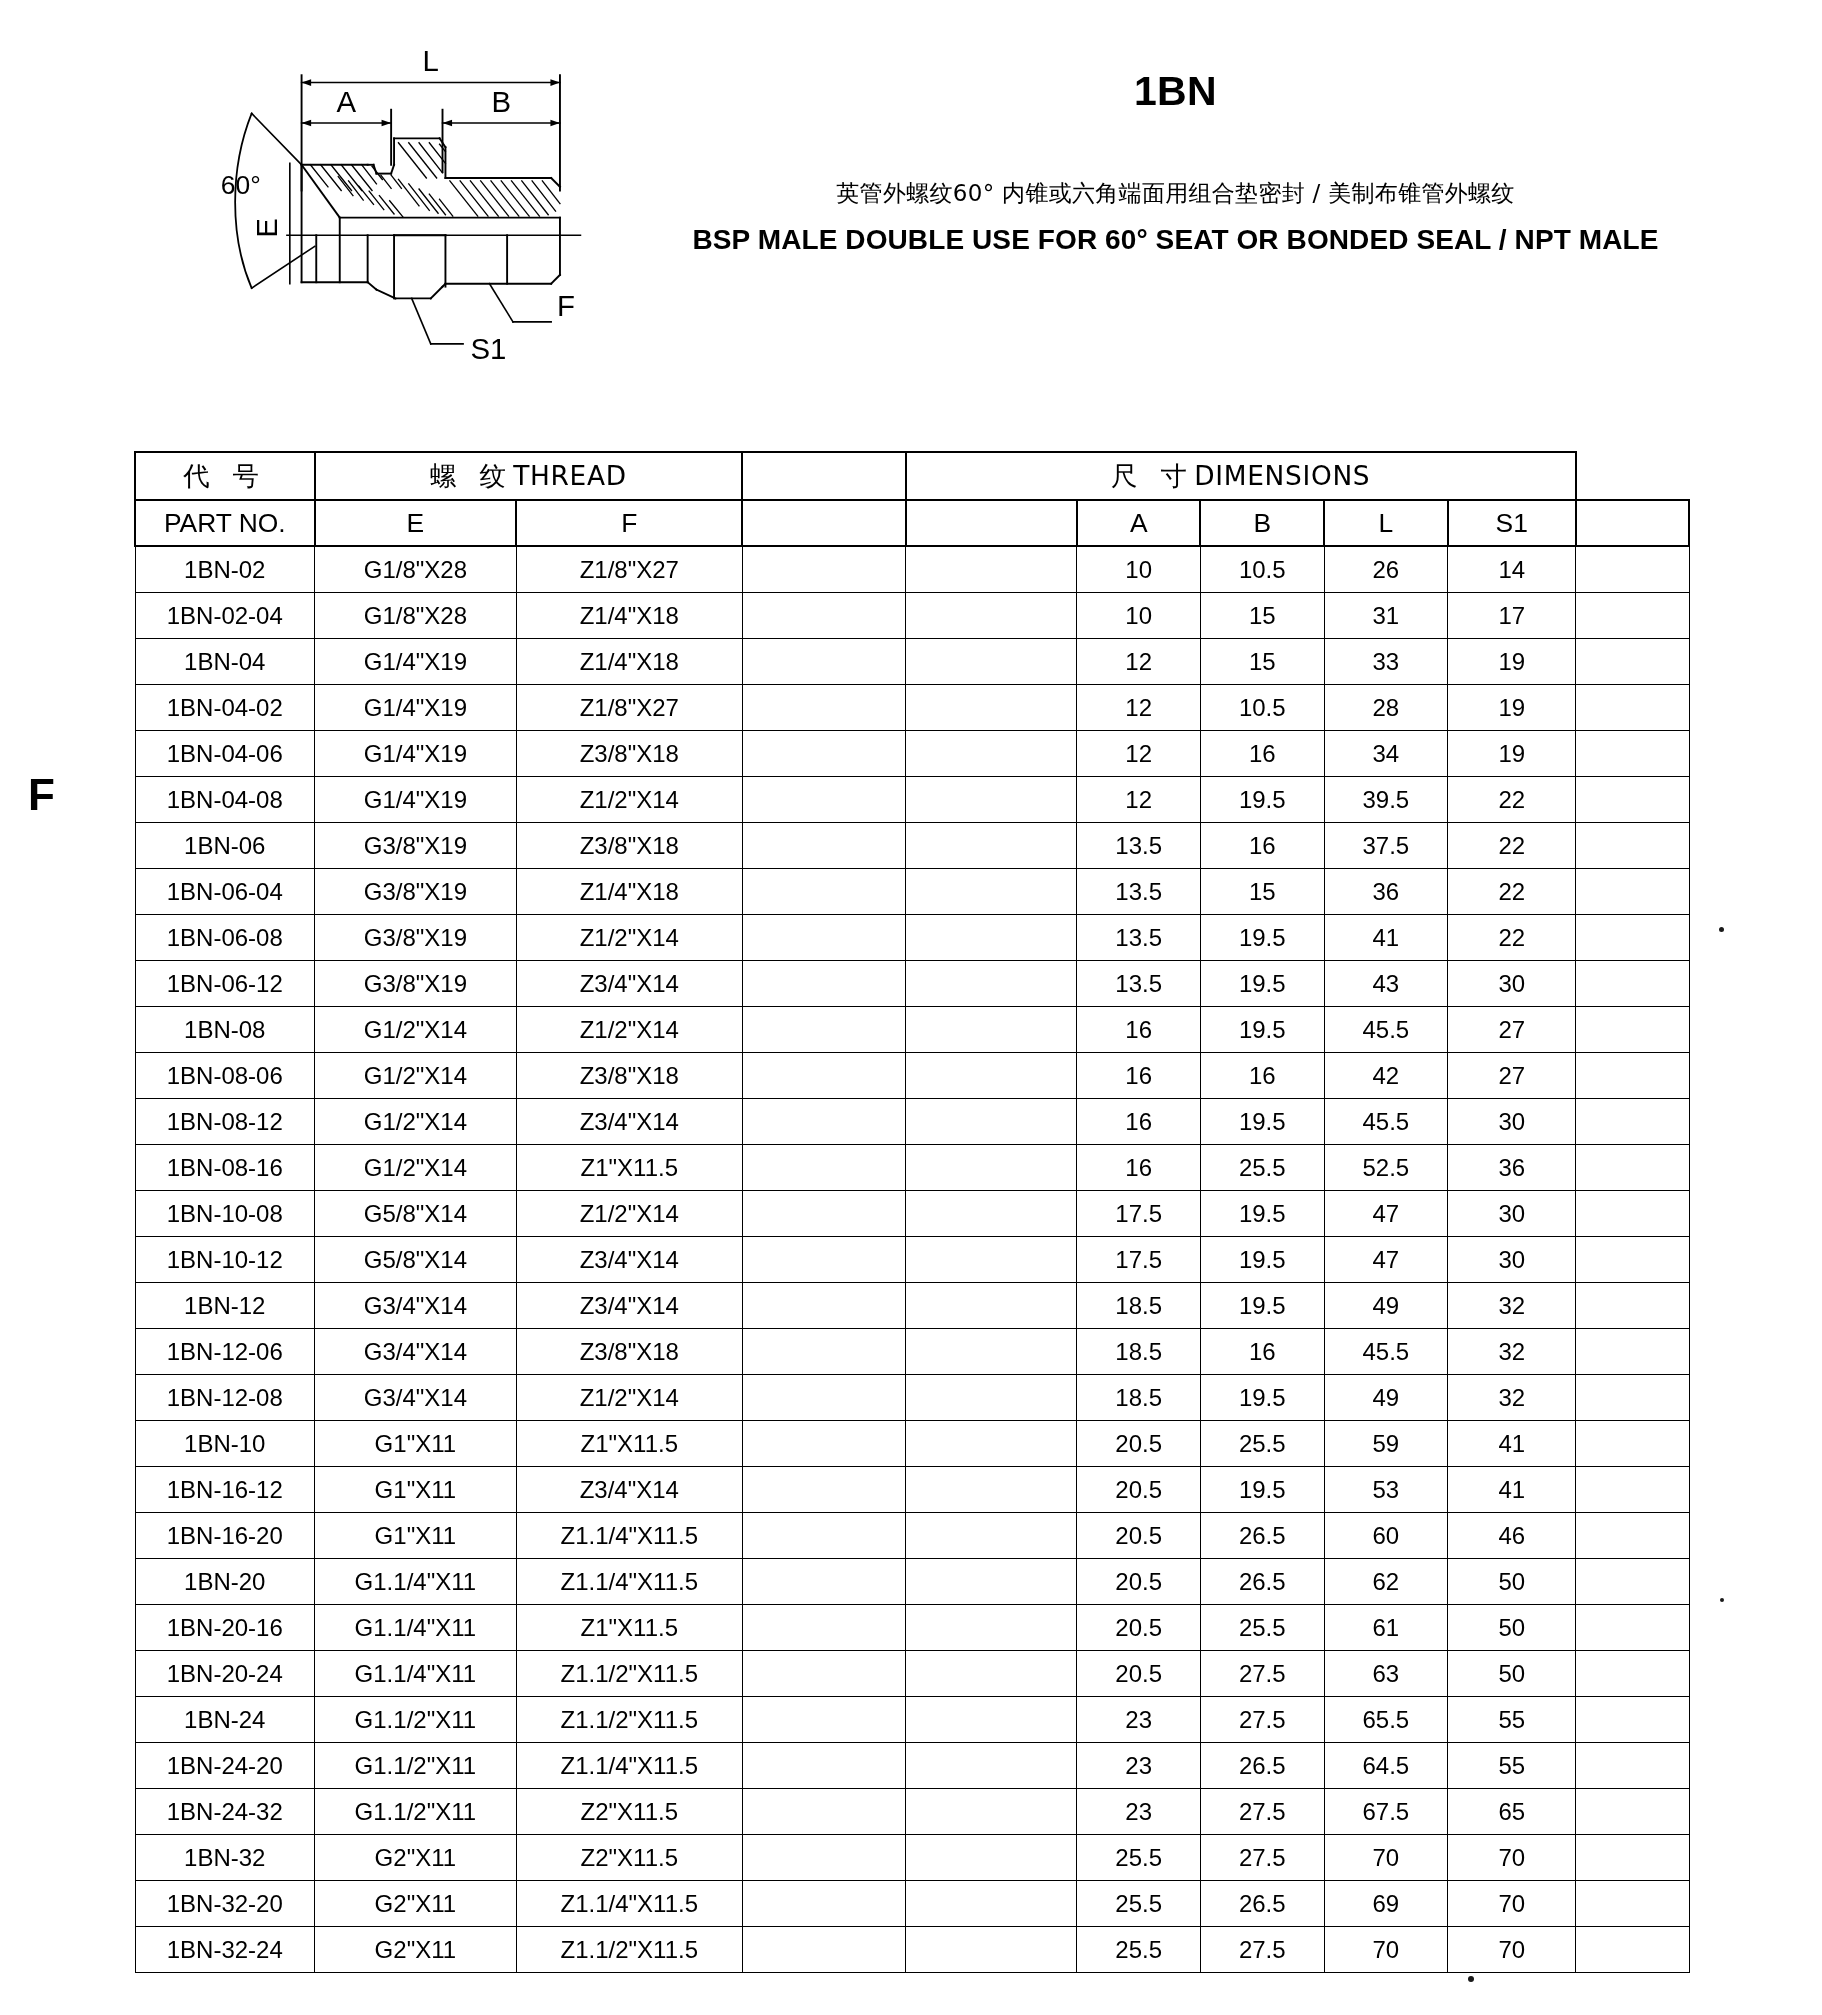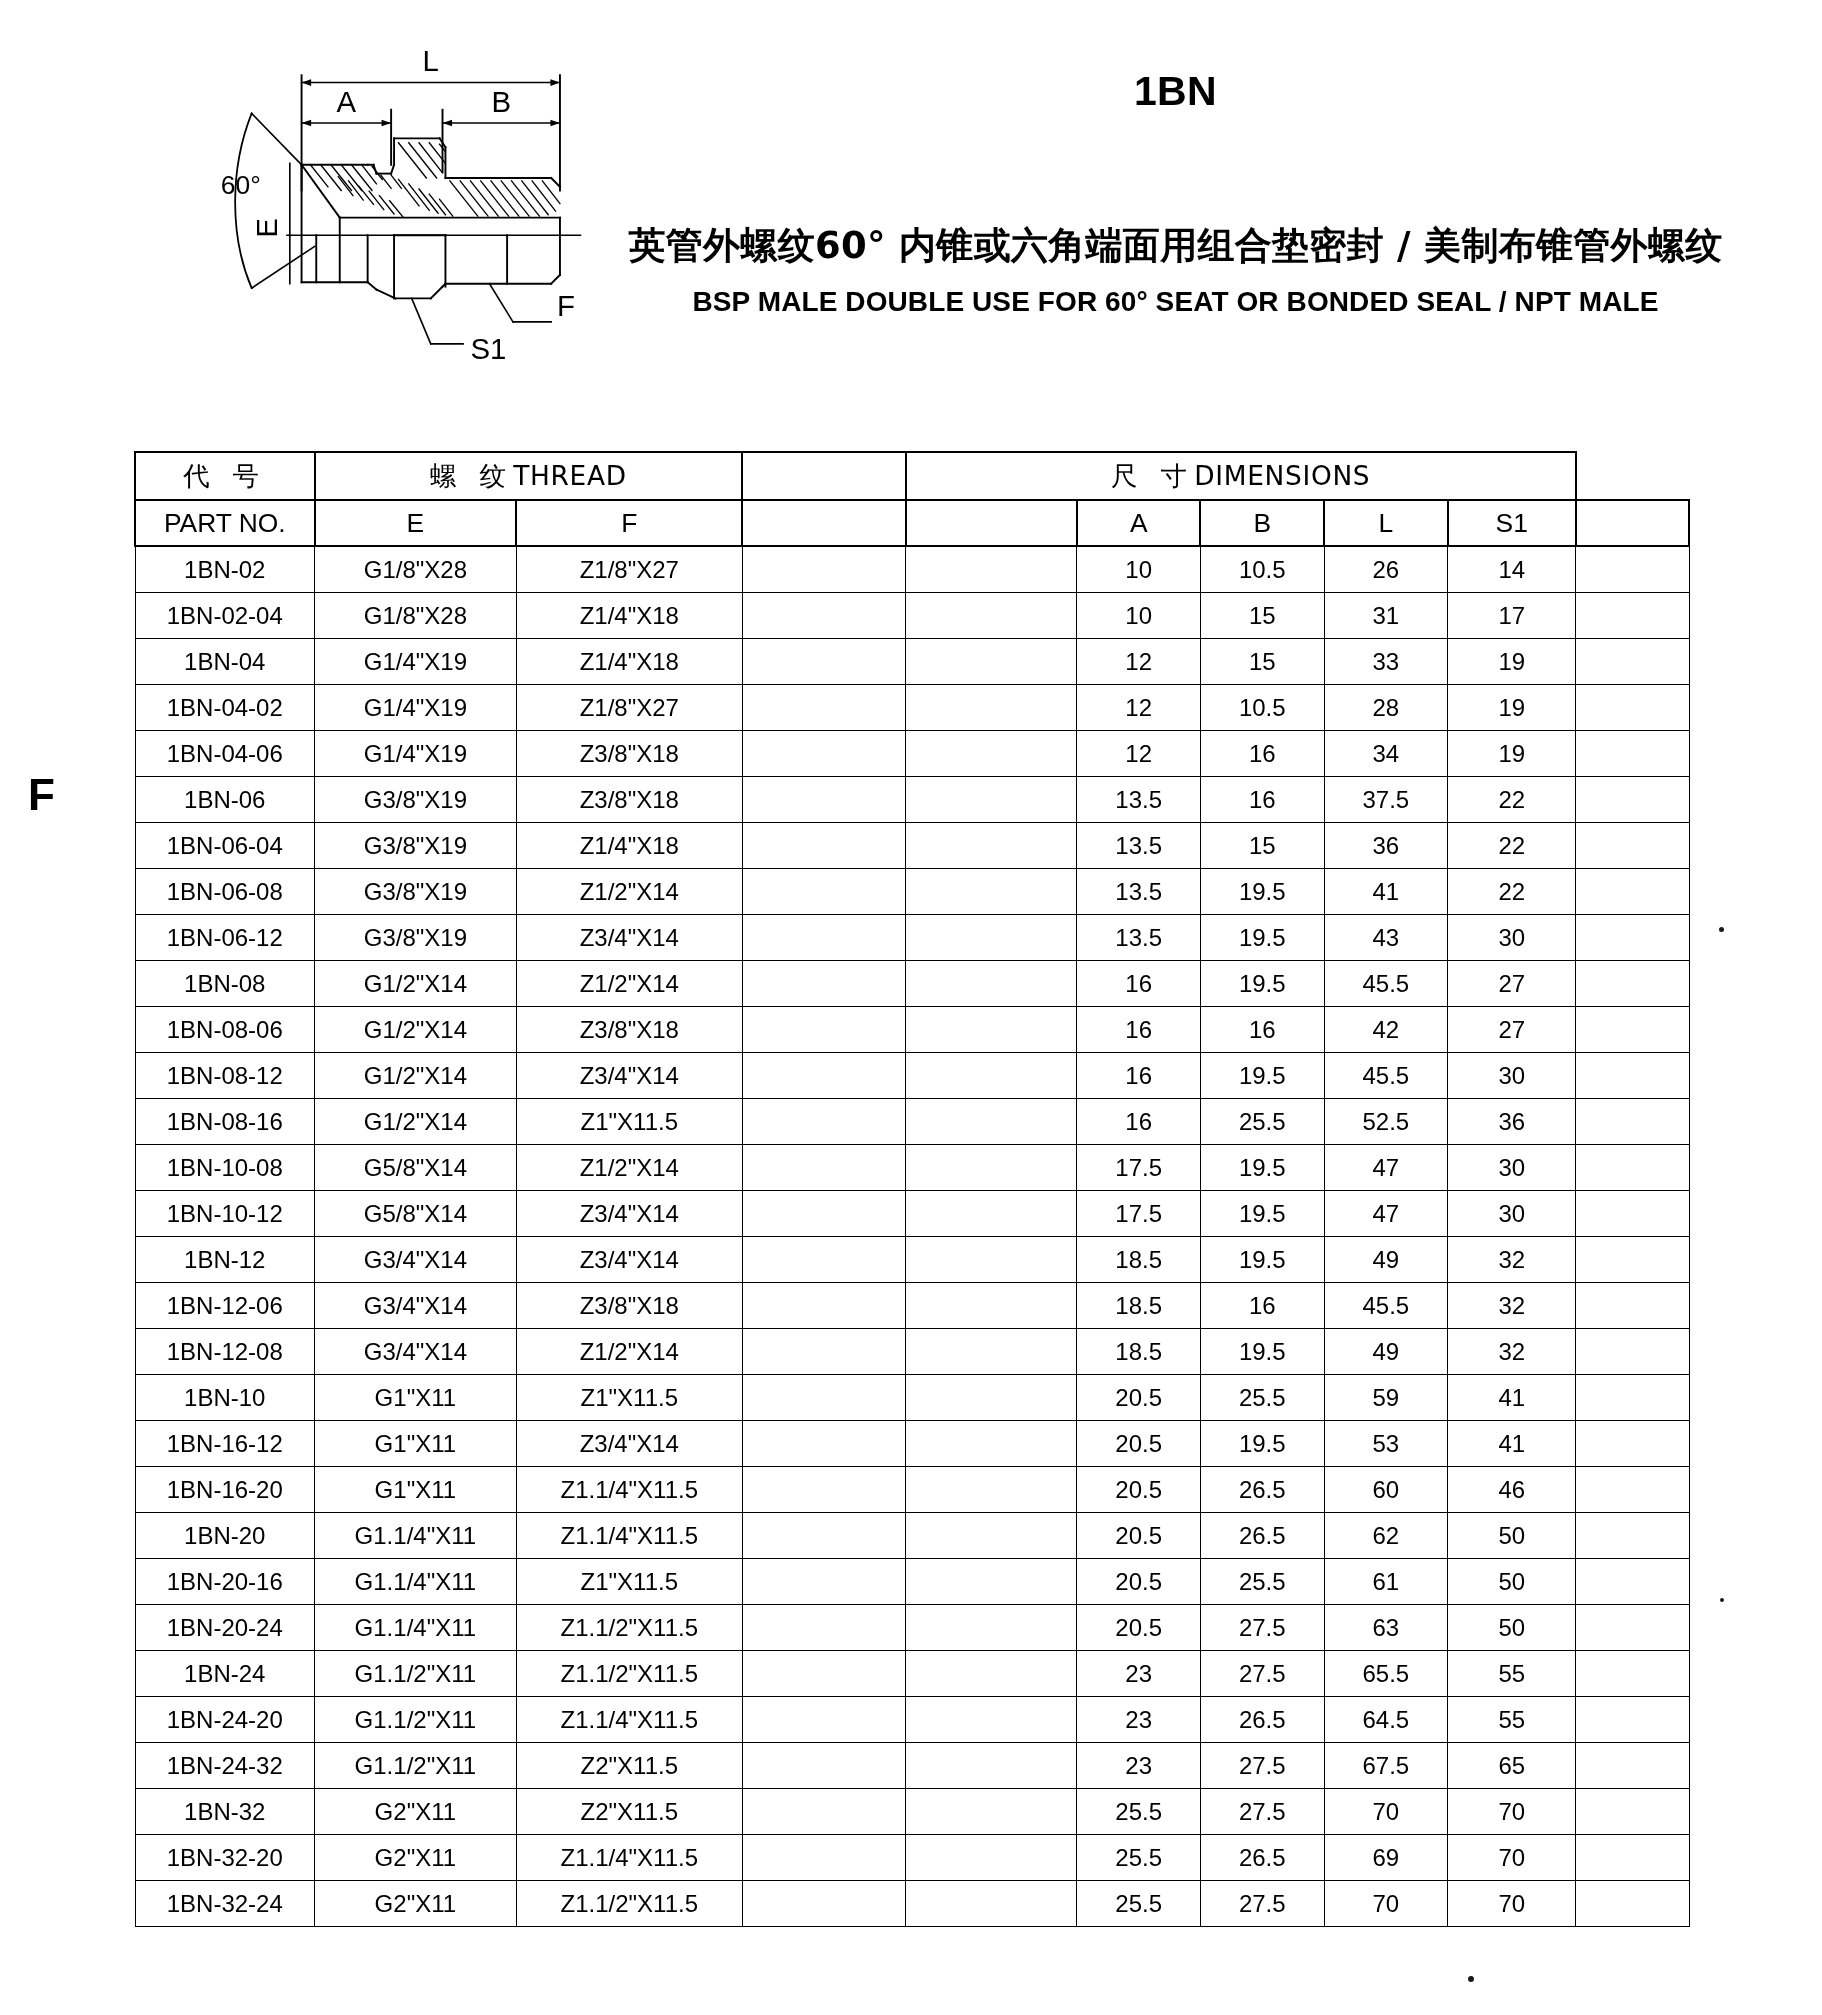--- a/index.html
+++ b/index.html
@@ -46,24 +46,24 @@
     width: 1117px;
     text-align: center;
   }
   #part-title {
     font-size: 41px;
     font-weight: bold;
     letter-spacing: 0.4px;
     line-height: 1.05;
   }
   #subtitle-cn {
-    margin-top: 108px;
-    font-size: 37px;
+    margin-top: 65px;
+    font-size: 23px;
     font-family: "DejaVu Sans", sans-serif;
-    font-weight: 700;
+    font-weight: 400;
     letter-spacing: 0.3px;
     white-space: nowrap;
   }
   #subtitle-en {
     margin-top: 15.4px;
     font-size: 28px;
     font-weight: 700;
     letter-spacing: 0.1px;
     white-space: nowrap;
   }
@@ -360,20 +360,32 @@
           <td class="row-cell">Z3/8"X18</td>
           <td class="row-cell"></td>
           <td class="row-cell"></td>
           <td class="row-cell">12</td>
           <td class="row-cell">16</td>
           <td class="row-cell">34</td>
           <td class="row-cell">19</td>
           <td class="row-cell"></td>
         </tr>
         <tr>
+          <td class="row-cell">1BN-04-08</td>
+          <td class="row-cell">G1/4"X19</td>
+          <td class="row-cell">Z1/2"X14</td>
+          <td class="row-cell"></td>
+          <td class="row-cell"></td>
+          <td class="row-cell">12</td>
+          <td class="row-cell">19.5</td>
+          <td class="row-cell">39.5</td>
+          <td class="row-cell">22</td>
+          <td class="row-cell"></td>
+        </tr>
+        <tr>
           <td class="row-cell">1BN-06</td>
           <td class="row-cell">G3/8"X19</td>
           <td class="row-cell">Z3/8"X18</td>
           <td class="row-cell"></td>
           <td class="row-cell"></td>
           <td class="row-cell">13.5</td>
           <td class="row-cell">16</td>
           <td class="row-cell">37.5</td>
           <td class="row-cell">22</td>
           <td class="row-cell"></td>

